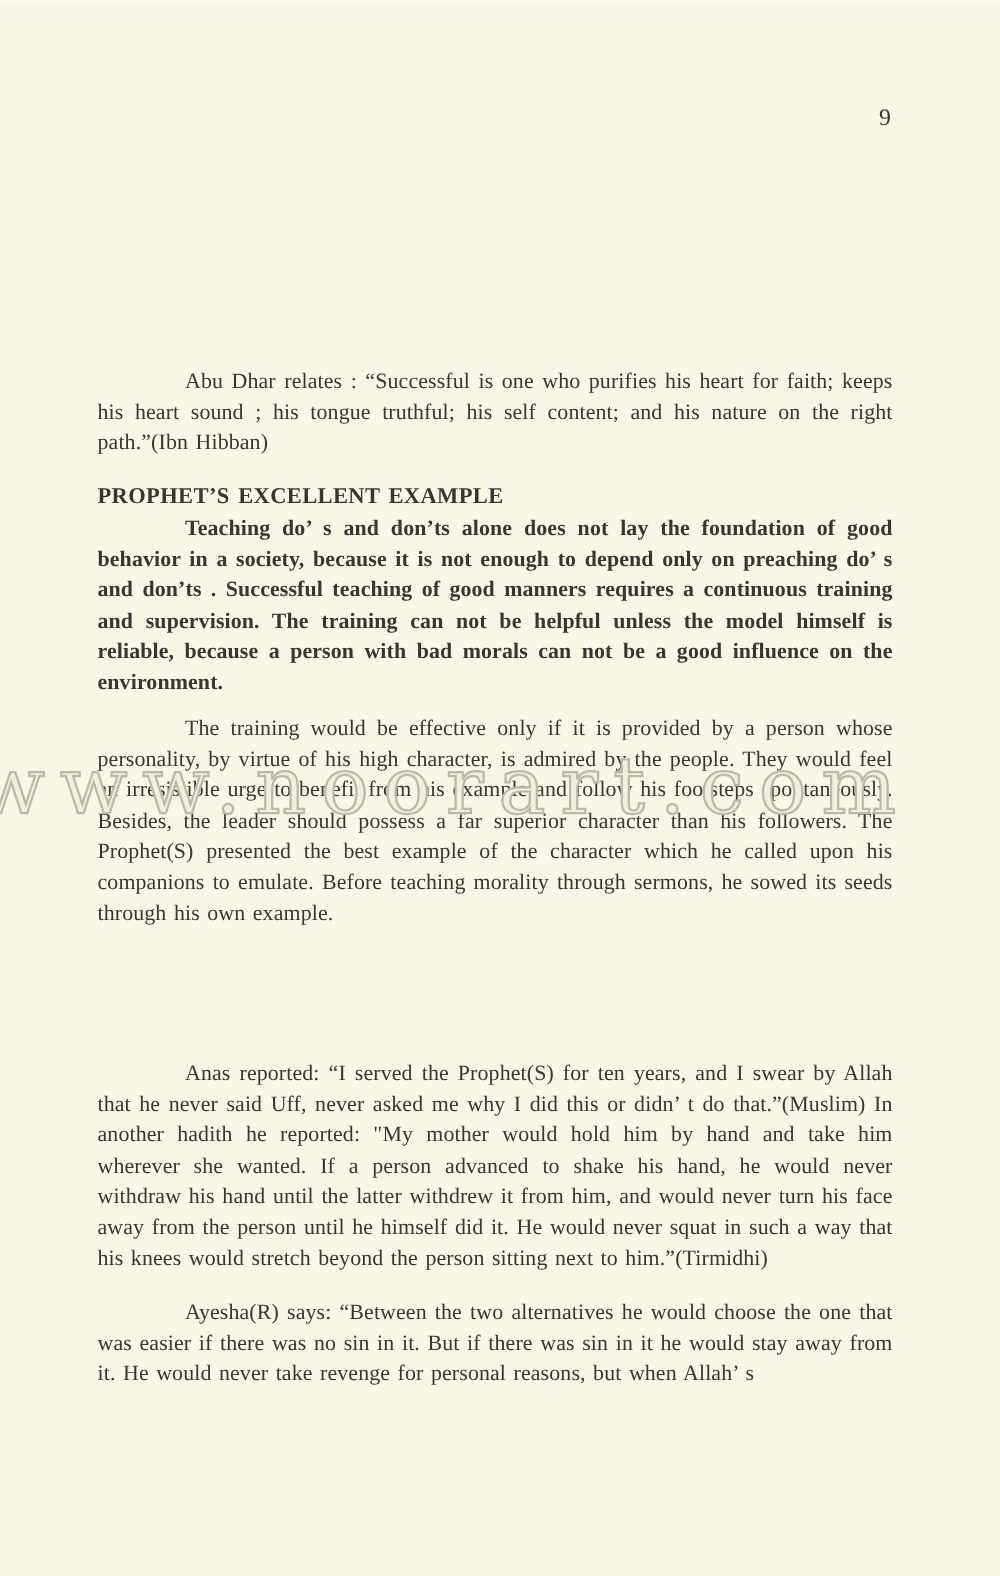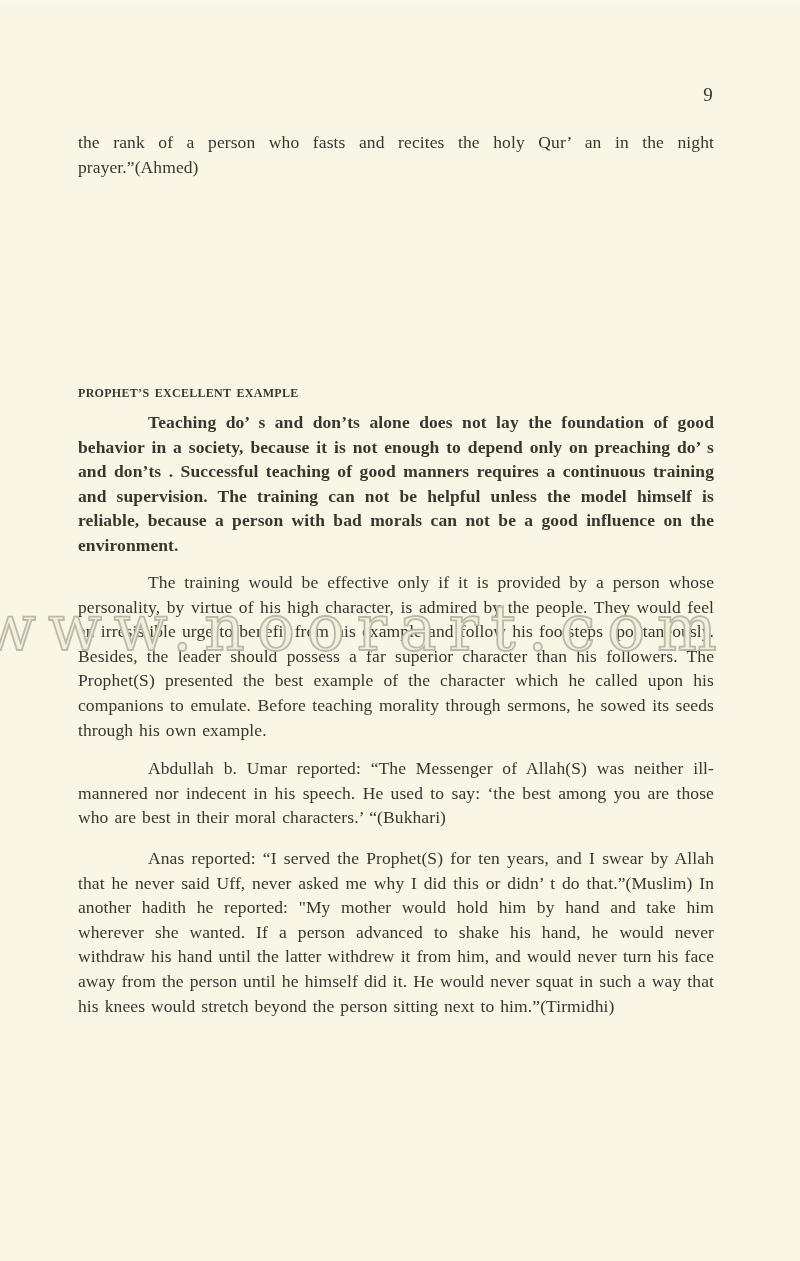--- a/index.html
+++ b/index.html
@@ -24,21 +24,21 @@
   .body-block{
     position:absolute;left:78px;width:636px;
     font-size:17.5px;line-height:24.6px;
     text-align:justify;
     letter-spacing:.1px;
     word-spacing:1.5px;
   }
   .body-block.indent{ text-indent:70px; }
   .heading{
     position:absolute;left:78px;top:386px;width:636px;
-    font-size:12px;font-weight:bold;letter-spacing:.3px;
+    font-size:18px;font-weight:bold;letter-spacing:.3px;
     word-spacing:2px;
   }
   .p1{top:130px;}
   .p2{top:199px;}
   .p3{top:292px;}
   .p4{top:410px;font-weight:bold;}
   .p5{top:570px;}
   .p6{top:756px;}
   .p7{top:846px;}
   .p8{top:1037px;}
@@ -57,29 +57,29 @@
   }
 </style>
 </head>
 <body>
 
 <div class="page">
   <div class="scan-edge"></div>
 
   <div class="page-number">9</div>
 
-  <div class="body-block p1">the rank of a person who fasts and recites the holy Qur’ an in the night prayer.”(Ahmed)</div>
 
 
+  <div class="body-block indent p3">Abu Dhar   relates : “Successful is one who  purifies his  heart  for faith; keeps his heart sound ;  his tongue truthful; his  self content;  and his  nature  on the  right path.”(Ibn Hibban)</div>
 
   <div class="heading">PROPHET’S EXCELLENT EXAMPLE</div>
 
   <div class="body-block indent p4">Teaching do’ s and don’ts alone does not lay the foundation of good behavior  in a society, because it is  not enough to depend only on preaching  do’ s and  don’ts  . Successful teaching of   good manners requires a continuous training and  supervision.   The  training  can  not  be  helpful  unless  the  model  himself   is reliable,  because  a  person  with  bad  morals  can  not  be    a  good  influence  on  the environment.</div>
 
   <div class="body-block indent p5">The  training would be effective  only if it is provided by a person whose personality, by virtue of his high character,  is admired by the people. They would feel  an  irresistible  urge  to  benefit  from  his  example  and  follow  his  footsteps spontaneously. Besides,   the leader should possess a far superior character than his followers.  The  Prophet(S)  presented  the  best  example  of  the  character  which  he called upon his companions to emulate. Before teaching morality through sermons, he sowed its seeds through his own example.</div>
 
-  <div class="body-block indent p6">Abdullah b. Umar reported: “The Messenger of Allah(S) was neither ill-mannered nor indecent in his speech. He used to say:   ‘the best  among you are those who are best in their moral characters.’ “(Bukhari)</div>
 
   <div class="body-block indent p7"><span>Anas reported: “I served the Prophet(S) for ten years, and I swear by Allah that he never said </span><span class="italic">Uff</span><span>, never asked me why I did this or didn’ t do that.”(Muslim) In another  hadith  he   reported:  "My  mother  would  hold  him  by  hand  and  take  him wherever  she  wanted.  If  a  person  advanced  to  shake  his  hand,  he  would  never withdraw his hand until the latter withdrew it from him, and would never turn his face away from the person until he himself did it. He would never squat in such a way that his knees would stretch beyond the person sitting next to him.”(Tirmidhi)</span></div>
 
+  <div class="body-block indent p8">Ayesha(R) says: “Between the two alternatives he would choose the one that was easier if there was no sin in it. But if there was sin in it he would stay away from  it.  He  would  never  take  revenge  for  personal  reasons,  but  when  Allah’ s</div>
 
   <div class="watermark">www.noorart.com</div>
 </div>
 
 </body></html>

